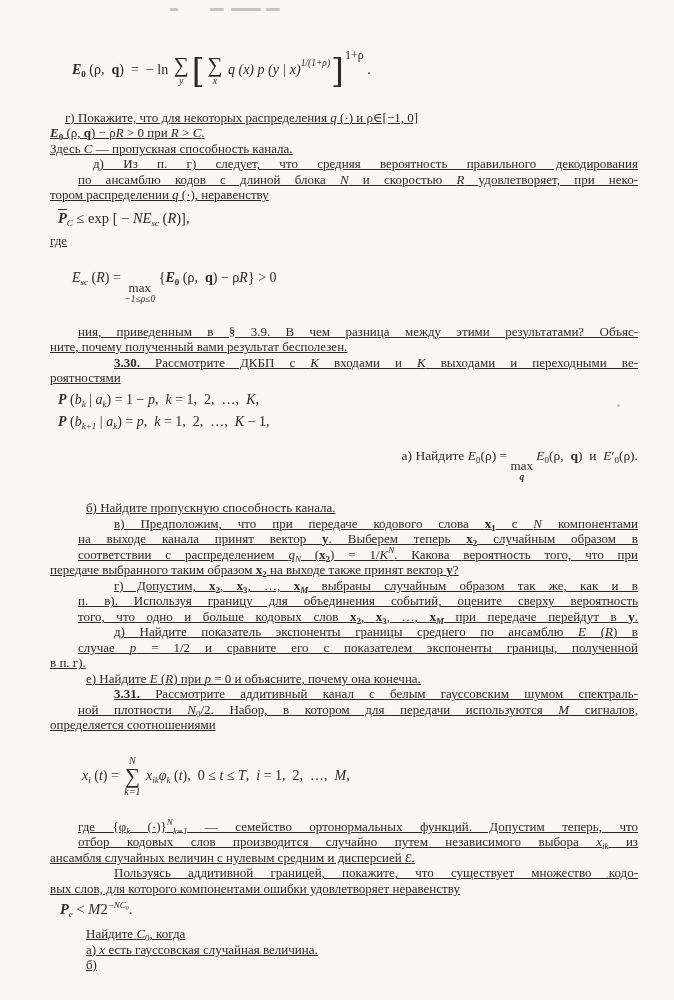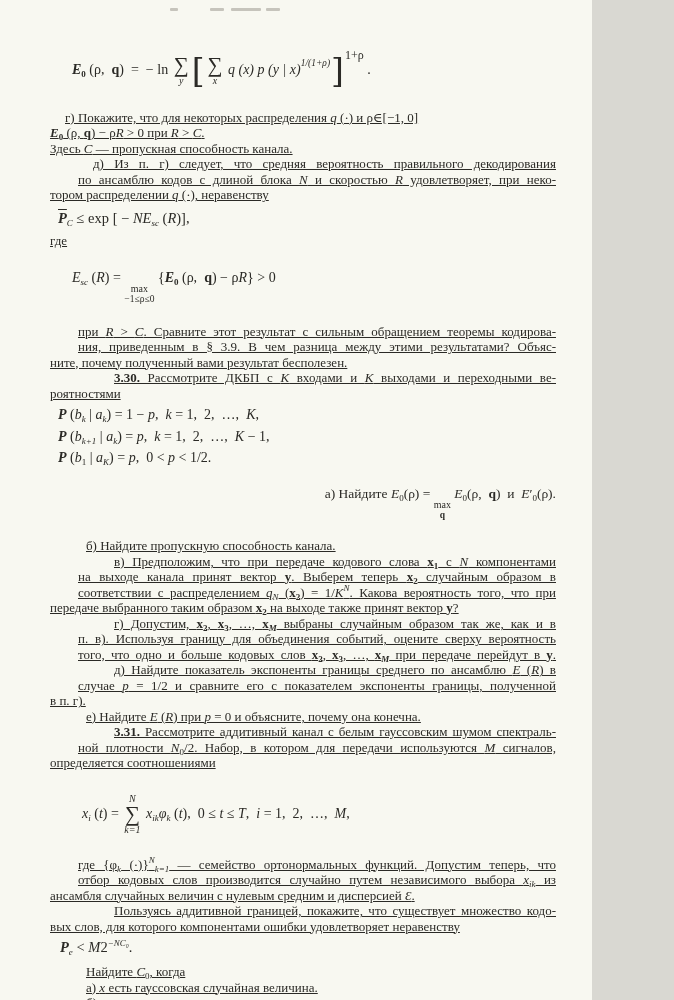--- a/index.html
+++ b/index.html
@@ -1,17 +1,17 @@
 <!DOCTYPE html>
 <html><head>
 <meta charset="utf-8">
 <style>
   html,body{margin:0;padding:0;background:#d9d8d2;}
   .page{
-    position:relative;width:592px;height:1000px;box-sizing:border-box;
+    position:relative;width:674px;height:1000px;box-sizing:border-box;
     padding:36px 36px 4px 50px;background:#f8f8f1;color:#2b2a26;
     font-family:"Liberation Serif","DejaVu Serif",serif;font-size:13px;overflow:hidden;
   }
   .ln{line-height:15.5px;min-height:15.5px;text-decoration:underline;}
   .jf{text-align:justify;text-align-last:justify;margin-left:28px;}
   .ind1{text-indent:15px;}
   .ind2{text-indent:36px;}
   .s-m{font-style:italic;}
   .s-b{font-weight:bold;}
   .s-ov{text-decoration:overline;}
@@ -19,22 +19,22 @@
   sub{vertical-align:-3px;}
   sup{vertical-align:6px;}
   .disp{white-space:pre-wrap;font-size:14px;line-height:1.1;}
   .sumstk{display:inline-flex;flex-direction:column;align-items:center;vertical-align:middle;line-height:1;margin:0 2px;}
   .sumstk .sg{font-size:21px;line-height:.95;font-style:normal;}
   .sumstk .lim{font-size:10px;font-style:italic;line-height:1.05;}
   .brk{font-size:33px;font-weight:300;vertical-align:middle;line-height:.8;margin:0 1px;font-family:"DejaVu Serif",serif;}
   .bsup{font-size:12px;vertical-align:15px;}
   .isup{font-size:9.5px;vertical-align:8px;font-style:italic;}
   .maxstk{display:inline-flex;flex-direction:column;align-items:center;vertical-align:-10px;line-height:1;}
-  .maxstk .mtop{font-size:10px;font-family:Liberation Serif, serif;}
-  .maxstk .mbot{font-size:9.5px;margin-top:1px;}
+  .maxstk .mtop{font-size:13px;font-family:Liberation Serif, serif;}
+  .maxstk .mbot{font-size:9.5px;margin-top:1px;font-style:italic;}
   .f1{margin:4px 0 8px 8px;}
   .f2{margin:8px 0 6px 8px;font-size:14.5px;}
   .f3{margin:6px 0 4px 8px;}
   .f4{margin:6px 0 7px 8px;}
   .f5{margin:0 0 5px 8px;}
   .f6{margin:0 0 7px 8px;}
   .f7{margin:3px 0 3px 0;padding-left:36px;font-size:13.5px;text-align:right;}
   .f8{margin:8px 0 6px 18px;}
   .f9{margin:6px 0 8px 10px;font-size:14.5px;}
   .mark{position:absolute;background:#b6b3aa;height:3px;border-radius:1px;opacity:.75;}
@@ -65,30 +65,28 @@
   <div class="ln"><span>тором распределении </span><span class="s-m">q</span><span> (·), неравенству</span></div>
 
   <div class="disp f2"><span class="s-m s-b s-ov">P</span><sub class="s-m">C</sub><span> ≤ exp [ − </span><span class="s-m">NE</span><sub class="s-m">sc</sub><span> (</span><span class="s-m">R</span><span>)],</span></div>
 
   <div class="ln"><span>где</span></div>
 
   <div class="disp f3">
     <span><span class="s-m">E</span><sub class="s-m">sc</sub><span> (</span><span class="s-m">R</span><span>) = </span></span><span class="maxstk"><span class="mtop">max</span><span class="mbot">−1≤ρ≤0</span></span><span><span> {</span><span class="s-m s-b">E</span><sub class="s-b">0</sub><span> (ρ,  </span><span class="s-b">q</span><span>) − ρ</span><span class="s-m">R</span><span>} &gt; 0</span></span>
   </div>
 
-  <div class="ln jf"><span>при </span><span class="s-m">R</span><span> &gt; </span><span class="s-m">C</span><span>. Сравните этот результат с сильным обращением теоремы кодирова-</span></div>
   <div class="ln jf"><span>ния, приведенным в § 3.9. В чем разница между этими результатами? Объяс-</span></div>
   <div class="ln"><span>ните, почему полученный вами результат бесполезен.</span></div>
 
   <div class="ln ind2 jf"><span class="s-b">3.30.</span><span> Рассмотрите ДКБП с </span><span class="s-m">K</span><span> входами и </span><span class="s-m">K</span><span> выходами и переходными ве-</span></div>
   <div class="ln"><span>роятностями</span></div>
 
   <div class="disp f4"><span class="s-m s-b">P</span><span> (</span><span class="s-m">b</span><sub class="s-m">k</sub><span> | </span><span class="s-m">a</span><sub class="s-m">k</sub><span>) = 1 − </span><span class="s-m">p</span><span>,  </span><span class="s-m">k</span><span> = 1,  2,  …,  </span><span class="s-m">K</span><span>,</span></div>
   <div class="disp f5"><span class="s-m s-b">P</span><span> (</span><span class="s-m">b</span><sub class="s-m">k+1</sub><span> | </span><span class="s-m">a</span><sub class="s-m">k</sub><span>) = </span><span class="s-m">p</span><span>,  </span><span class="s-m">k</span><span> = 1,  2,  …,  </span><span class="s-m">K</span><span> − 1,</span></div>
-  <div class="disp f6"><span class="s-m s-b">P</span><span> (</span><span class="s-m">b</span><sub>1</sub><span> | </span><span class="s-m">a</span><sub class="s-m">K</sub><span>) = </span><span class="s-m">p</span><span>,  0 &lt; </span><span class="s-m">p</span><span> &lt; 1/2.</span></div>
 
   <div class="disp f7">
     <span><span>а) Найдите </span><span class="s-m">E</span><sub>0</sub><span>(ρ) = </span></span><span class="maxstk"><span class="mtop">max</span><span class="mbot s-b">q</span></span><span><span> </span><span class="s-m">E</span><sub>0</sub><span>(ρ,  </span><span class="s-b">q</span><span>)  и  </span><span class="s-m">E</span><span>′</span><sub>0</sub><span>(ρ).</span></span>
   </div>
 
   <div class="ln ind2"><span>б) Найдите пропускную способность канала.</span></div>
 
   <div class="ln ind2 jf"><span>в) Предположим, что при передаче кодового слова </span><span class="s-b">x</span><sub class="s-b">1</sub><span> с </span><span class="s-m">N</span><span> компонентами</span></div>
   <div class="ln jf"><span>на выходе канала принят вектор </span><span class="s-b">y</span><span>. Выберем теперь </span><span class="s-b">x</span><sub class="s-b">2</sub><span> случайным образом в</span></div>
   <div class="ln jf"><span>соответствии с распределением </span><span class="s-m">q</span><sub class="s-m">N</sub><span> (</span><span class="s-b">x</span><sub class="s-b">2</sub><span>) = 1/</span><span class="s-m">K</span><sup class="s-m">N</sup><span>. Какова вероятность того, что при</span></div>

